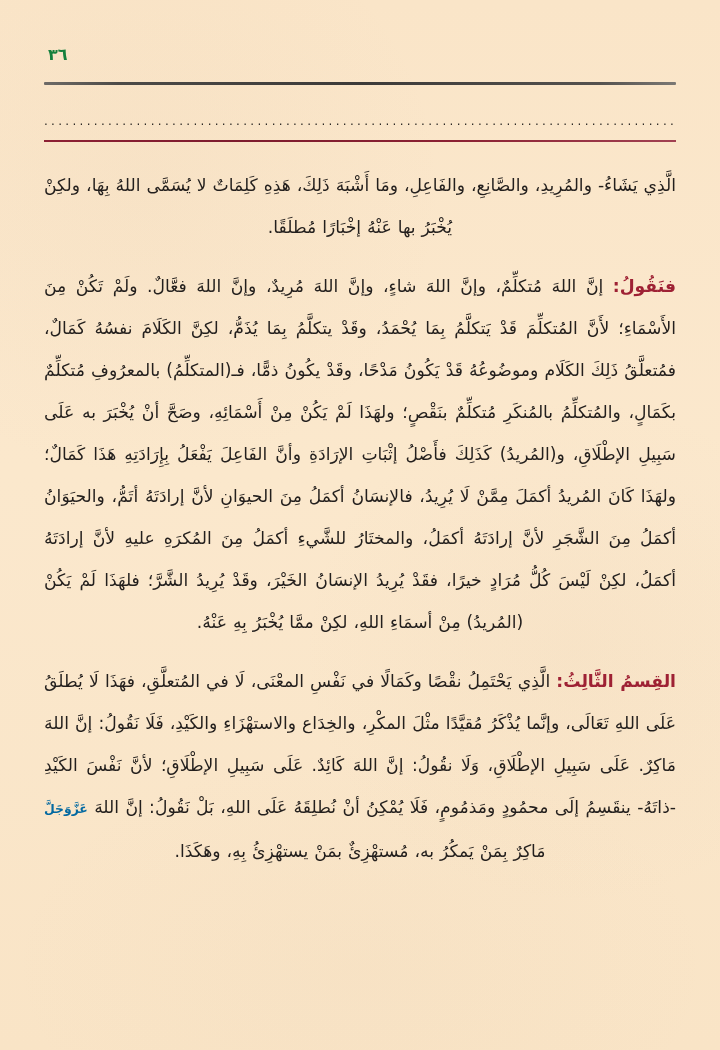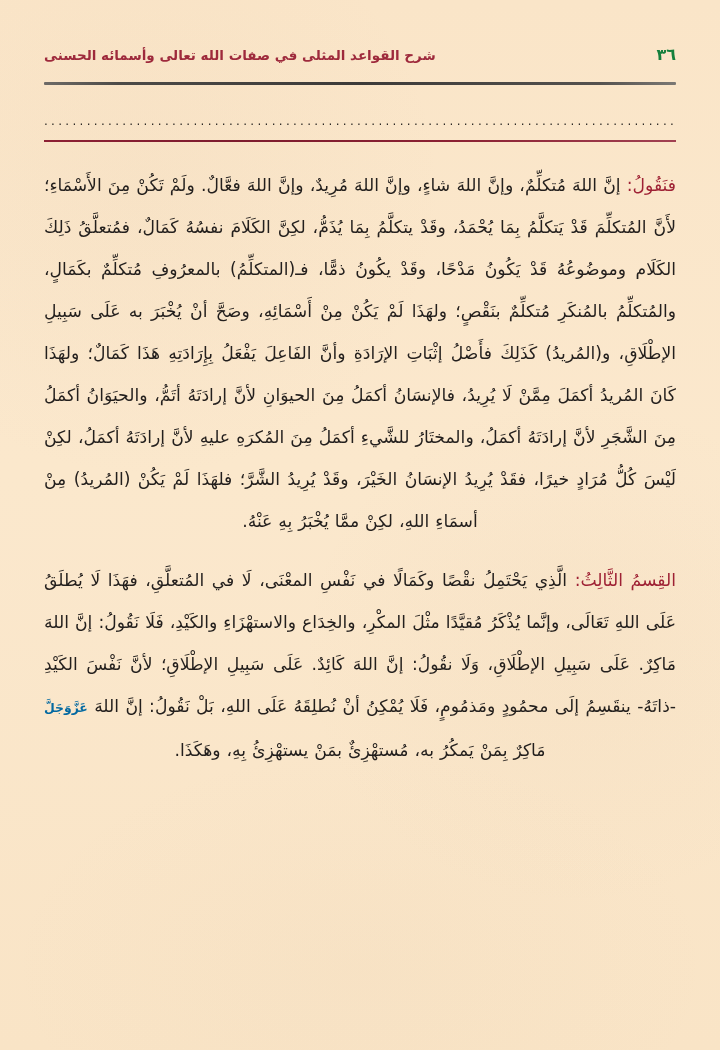--- a/index.html
+++ b/index.html
@@ -109,49 +109,49 @@
     text-align-last: center;
     direction: rtl;
     font-family: "DejaVu Sans", "Liberation Sans", sans-serif;
     font-weight: 400;
     word-spacing: 0.5px;
   }
   p.para:last-child { margin-bottom: 0; }
 
   .accent {
     color: #9e2134;
-    font-weight: 400;
+    font-weight: 700;
   }
   .accent-sm {
     color: #0369a1;
     font-size: 0.72em;
     font-weight: 700;
   }
 </style>
 </head>
 <body>
 
 <div class="paper-grain"></div>
 
 <div class="page">
 
   <div class="header-row">
-    <div class="header-title">شرح القواعد المثلى في صفات الله تعالى وأسمائه الحسنى</div>
     <div class="page-number">٣٦</div>
   </div>
 
   <div class="header-rule"></div>
 
   <div class="dots-band">
     <div class="dots">................................................................................................................</div>
   </div>
 
   <div class="red-rule"></div>
 
   <div class="body">
 
+    <p class="para"><span>الَّذِي يَشَاءُ- والمُرِيدِ، والصَّانِعِ، والفَاعِلِ، ومَا أَشْبَهَ ذَلِكَ، هَذِهِ كَلِمَاتٌ لا يُسَمَّى اللهُ بِهَا، ولكِنْ يُخْبَرُ بها عَنْهُ إخْبَارًا مُطلَقًا.</span></p>
 
     <p class="para"><span class="accent">فنَقُولُ:</span><span> إنَّ اللهَ مُتكلِّمٌ، وإنَّ اللهَ شاءٍ، وإنَّ اللهَ مُرِيدٌ، وإنَّ اللهَ فعَّالٌ. ولَمْ تَكُنْ مِنَ الأَسْمَاءِ؛ لأَنَّ المُتكلِّمَ قَدْ يَتكلَّمُ بِمَا يُحْمَدُ، وقَدْ يتكلَّمُ بِمَا يُذَمُّ، لكِنَّ الكَلَامَ نفسُهُ كَمَالٌ، فمُتعلَّقُ ذَلِكَ الكَلَام وموضُوعُهُ قَدْ يَكُونُ مَدْحًا، وقَدْ يكُونُ ذمًّا، فـ(المتكلِّمُ) بالمعرُوفِ مُتكلِّمٌ بكَمَالٍ، والمُتكلِّمُ بالمُنكَرِ مُتكلِّمٌ بنَقْصٍ؛ ولهَذَا لَمْ يَكُنْ مِنْ أَسْمَائِهِ، وصَحَّ أنْ يُخْبَرَ به عَلَى سَبِيلِ الإطْلَاقِ، و(المُريدُ) كَذَلِكَ فأَصْلُ إثْبَاتِ الإرَادَةِ وأنَّ الفَاعِلَ يَفْعَلُ بِإِرَادَتِهِ هَذَا كَمَالٌ؛ ولهَذَا كَانَ المُريدُ أكمَلَ مِمَّنْ لَا يُرِيدُ، فالإنسَانُ أكمَلُ مِنَ الحيوَانِ لأنَّ إرادَتَهُ أتَمُّ، والحيَوَانُ أكمَلُ مِنَ الشَّجَرِ لأنَّ إرادَتَهُ أكمَلُ، والمختَارُ للشَّيءِ أكمَلُ مِنَ المُكرَهِ عليهِ لأنَّ إرادَتَهُ أكمَلُ، لكِنْ لَيْسَ كُلُّ مُرَادٍ خيرًا، فقَدْ يُرِيدُ الإنسَانُ الخَيْرَ، وقَدْ يُرِيدُ الشَّرَّ؛ فلهَذَا لَمْ يَكُنْ (المُريدُ) مِنْ أسمَاءِ اللهِ، لكِنْ ممَّا يُخْبَرُ بِهِ عَنْهُ.</span></p>
 
     <p class="para"><span class="accent">القِسمُ الثَّالِثُ:</span><span> الَّذِي يَحْتَمِلُ نقْصًا وكَمَالًا في نَفْسِ المعْنَى، لَا في المُتعلَّقِ، فهَذَا لَا يُطلَقُ عَلَى اللهِ تَعَالَى، وإنَّما يُذْكَرُ مُقيَّدًا مثْلَ المكْرِ، والخِدَاع والاستهْزَاءِ والكَيْدِ، فَلَا نَقُولُ: إنَّ اللهَ مَاكِرٌ. عَلَى سَبِيلِ الإطْلَاقِ، وَلَا نقُولُ: إنَّ اللهَ كَائِدٌ. عَلَى سَبِيلِ الإطْلَاقِ؛ لأنَّ نَفْسَ الكَيْدِ -ذاتَهُ- ينقَسِمُ إلَى محمُودٍ ومَذمُومٍ، فَلَا يُمْكِنُ أنْ نُطلِقَهُ عَلَى اللهِ، بَلْ نَقُولُ: إنَّ اللهَ </span><span class="accent-sm">عَزَّوَجَلَّ</span><span> مَاكِرٌ بِمَنْ يَمكُرُ به، مُستهْزِئٌ بمَنْ يستهْزِئُ بِهِ، وهَكَذَا.</span></p>
 
   </div>
 </div>
 
 </body></html>

